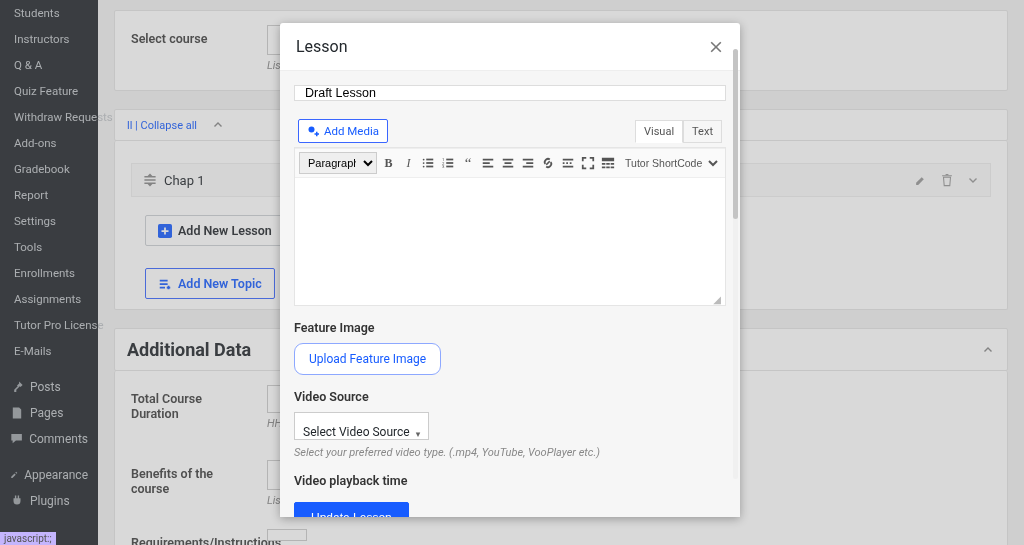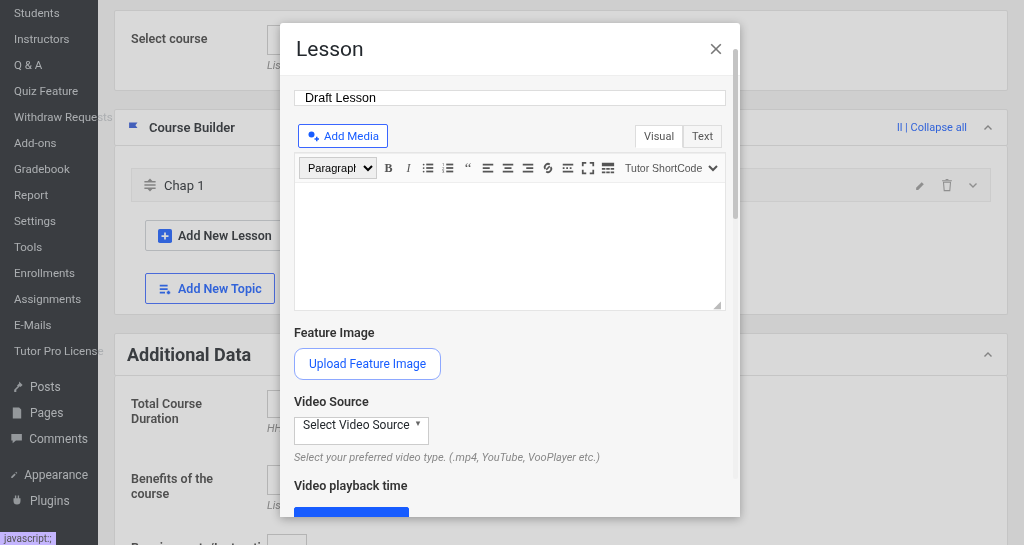--- a/index.html
+++ b/index.html
@@ -46,21 +46,21 @@
   .btn-row { display:flex; gap:12px; margin-top:18px; padding-left:14px;}
 
   .dur-input { width:60px; height:28px; border:1px solid #ccc; text-align:center; }
 
   
   .mask { position:absolute; inset:0; background:rgba(120,120,120,0.28); z-index:50; }
   .modal { position:absolute; left:280px; top:23px; width:460px; height:494px; background:#fff; border-radius:3px; z-index:60; box-shadow:0 2px 10px rgba(0,0,0,.3); display:flex; flex-direction:column; }
   .modal-scroll-track { position:absolute; right:2px; top:26px; width:5px; height:430px; background:#f0f0f0; border-radius:3px;}
   .modal-scroll-thumb { position:absolute; right:2px; top:26px; width:5px; height:170px; background:#c4c4c4; border-radius:3px;}
   .modal-head { display:flex; align-items:center; justify-content:space-between; padding:14px 16px; border-bottom:1px solid #eee; }
-  .modal-head .title { font-size:21px; font-weight:400;}
+  .modal-head .title { font-size:16px; font-weight:400;}
   .m-close { width:16px;height:16px; color:#777; cursor:pointer; }
   .modal-body { flex:1; overflow:hidden; background:#f6f6f6; padding:14px; display:flex; flex-direction:column; gap:14px; }
 
   .lesson-title-input { width:100%; height:28px; border:1px solid #ddd; padding:0 10px; font-size:12.5px; background:#fff; }
 
   .editor-box { background:#fff; border:1px solid #e5e5e5; }
   .editor-topbar { display:flex; align-items:center; justify-content:space-between; padding:4px; }
   .add-media-btn { display:inline-flex; align-items:center; gap:5px; border:1px solid #3a66ff; color:#175cff; padding:4px 8px; font-size:11.5px; border-radius:2px; background:#fff; cursor:pointer;}
   .add-media-btn .mic{width:12px;height:12px;}
   .ed-tabs { display:flex; }
@@ -72,21 +72,21 @@
   .tb-btn { width:20px; height:20px; display:inline-flex; align-items:center; justify-content:center; color:#555; cursor:pointer; font-size:12px;}
   .tb-btn svg { width:14px; height:14px; }
   .shortcode-sel { height:22px; font-size:10.5px; border:none; background:transparent; color:#555; padding:0 2px; margin-left:auto;}
   .editor-canvas { height:115px; background:#fff; }
   .resize-handle { height:12px; display:flex; align-items:center; justify-content:flex-end; padding-right:4px; color:#bbb; font-size:10px;}
 
   .m-section-label { font-size:12.5px; font-weight:600; color:#333; }
   .btn-primary { background:#175cff; border:1px solid #175cff; color:#fff; padding:8px 16px; font-size:12px; border-radius:2px; cursor:pointer; font-weight:400;}
   .upload-fi-btn { display:inline-flex; color:#175cff; border:1px solid #8da8ff; padding:8px 14px; font-size:12px; background:#fff; border-radius:9px; cursor:pointer;}
 
-  .vs-select { height:28px; border:1px solid #ccc; background:#fff; padding:0 8px; font-size:12px; display:inline-flex; align-items:flex-start; gap:6px; cursor:pointer;}
+  .vs-select { height:28px; border:1px solid #ccc; background:#fff; padding:0 8px; font-size:12px; display:inline-flex; align-items:flex-end; gap:6px; cursor:pointer;}
   .vs-select .car{ font-size:9px; color:#666;}
 
   .status-bar { position:absolute; left:0; bottom:0; font-size:10px; background:#c4b5fd; color:#555; padding:1px 4px; z-index:70; }
 </style>
 </head>
 <body>
 
 <nav class="wp-sidebar">
   <div class="item sub">
       <span>Students</span>
@@ -118,24 +118,24 @@
   <div class="item sub">
       <span>Tools</span>
     </div>
   <div class="item sub">
       <span>Enrollments</span>
     </div>
   <div class="item sub">
       <span>Assignments</span>
     </div>
   <div class="item sub">
+      <span>Tutor Pro License</span>
+    </div>
+  <div class="item sub">
       <span>E-Mails</span>
-    </div>
-  <div class="item sub">
-      <span>Tutor Pro License</span>
     </div>
 
   <div class="separator"></div>
 
   <div class="item">
     <span class="ic">
         <svg viewBox="0 0 20 20" fill="currentColor">
           <path d="M13 2l5 5-3 3-1-1-5 5v3H6l-4 4 4-4v-3l5-5-1-1 3-3z"></path>
         </svg>
       </span>
@@ -189,26 +189,20 @@
     <div class="section-row">
       <label class="row-label">Select course</label>
       <div class="field-col">
         <div class="select-course-box"></div>
         <div class="hint">List cours</div>
       </div>
     </div>
   </div>
 
   <div class="accordion-head">
-    <div class="cb-left">
-      <svg class="cb-flag" viewBox="0 0 20 20">
-          <path fill="#3057d5" d="M3 2h12l-3 4 3 4H3zM3 2v16"></path>
-        </svg>
-      <span>Course Builder</span>
-    </div>
     <div class="cb-right">
       <span class="exp-links">
         <span>ll</span> | <span>Collapse all</span>
       </span>
       <svg class="chev" viewBox="0 0 20 20">
           <path d="M5 12l5-5 5 5" stroke="currentColor" stroke-width="2" fill="none"></path>
         </svg>
     </div>
   </div>
 

